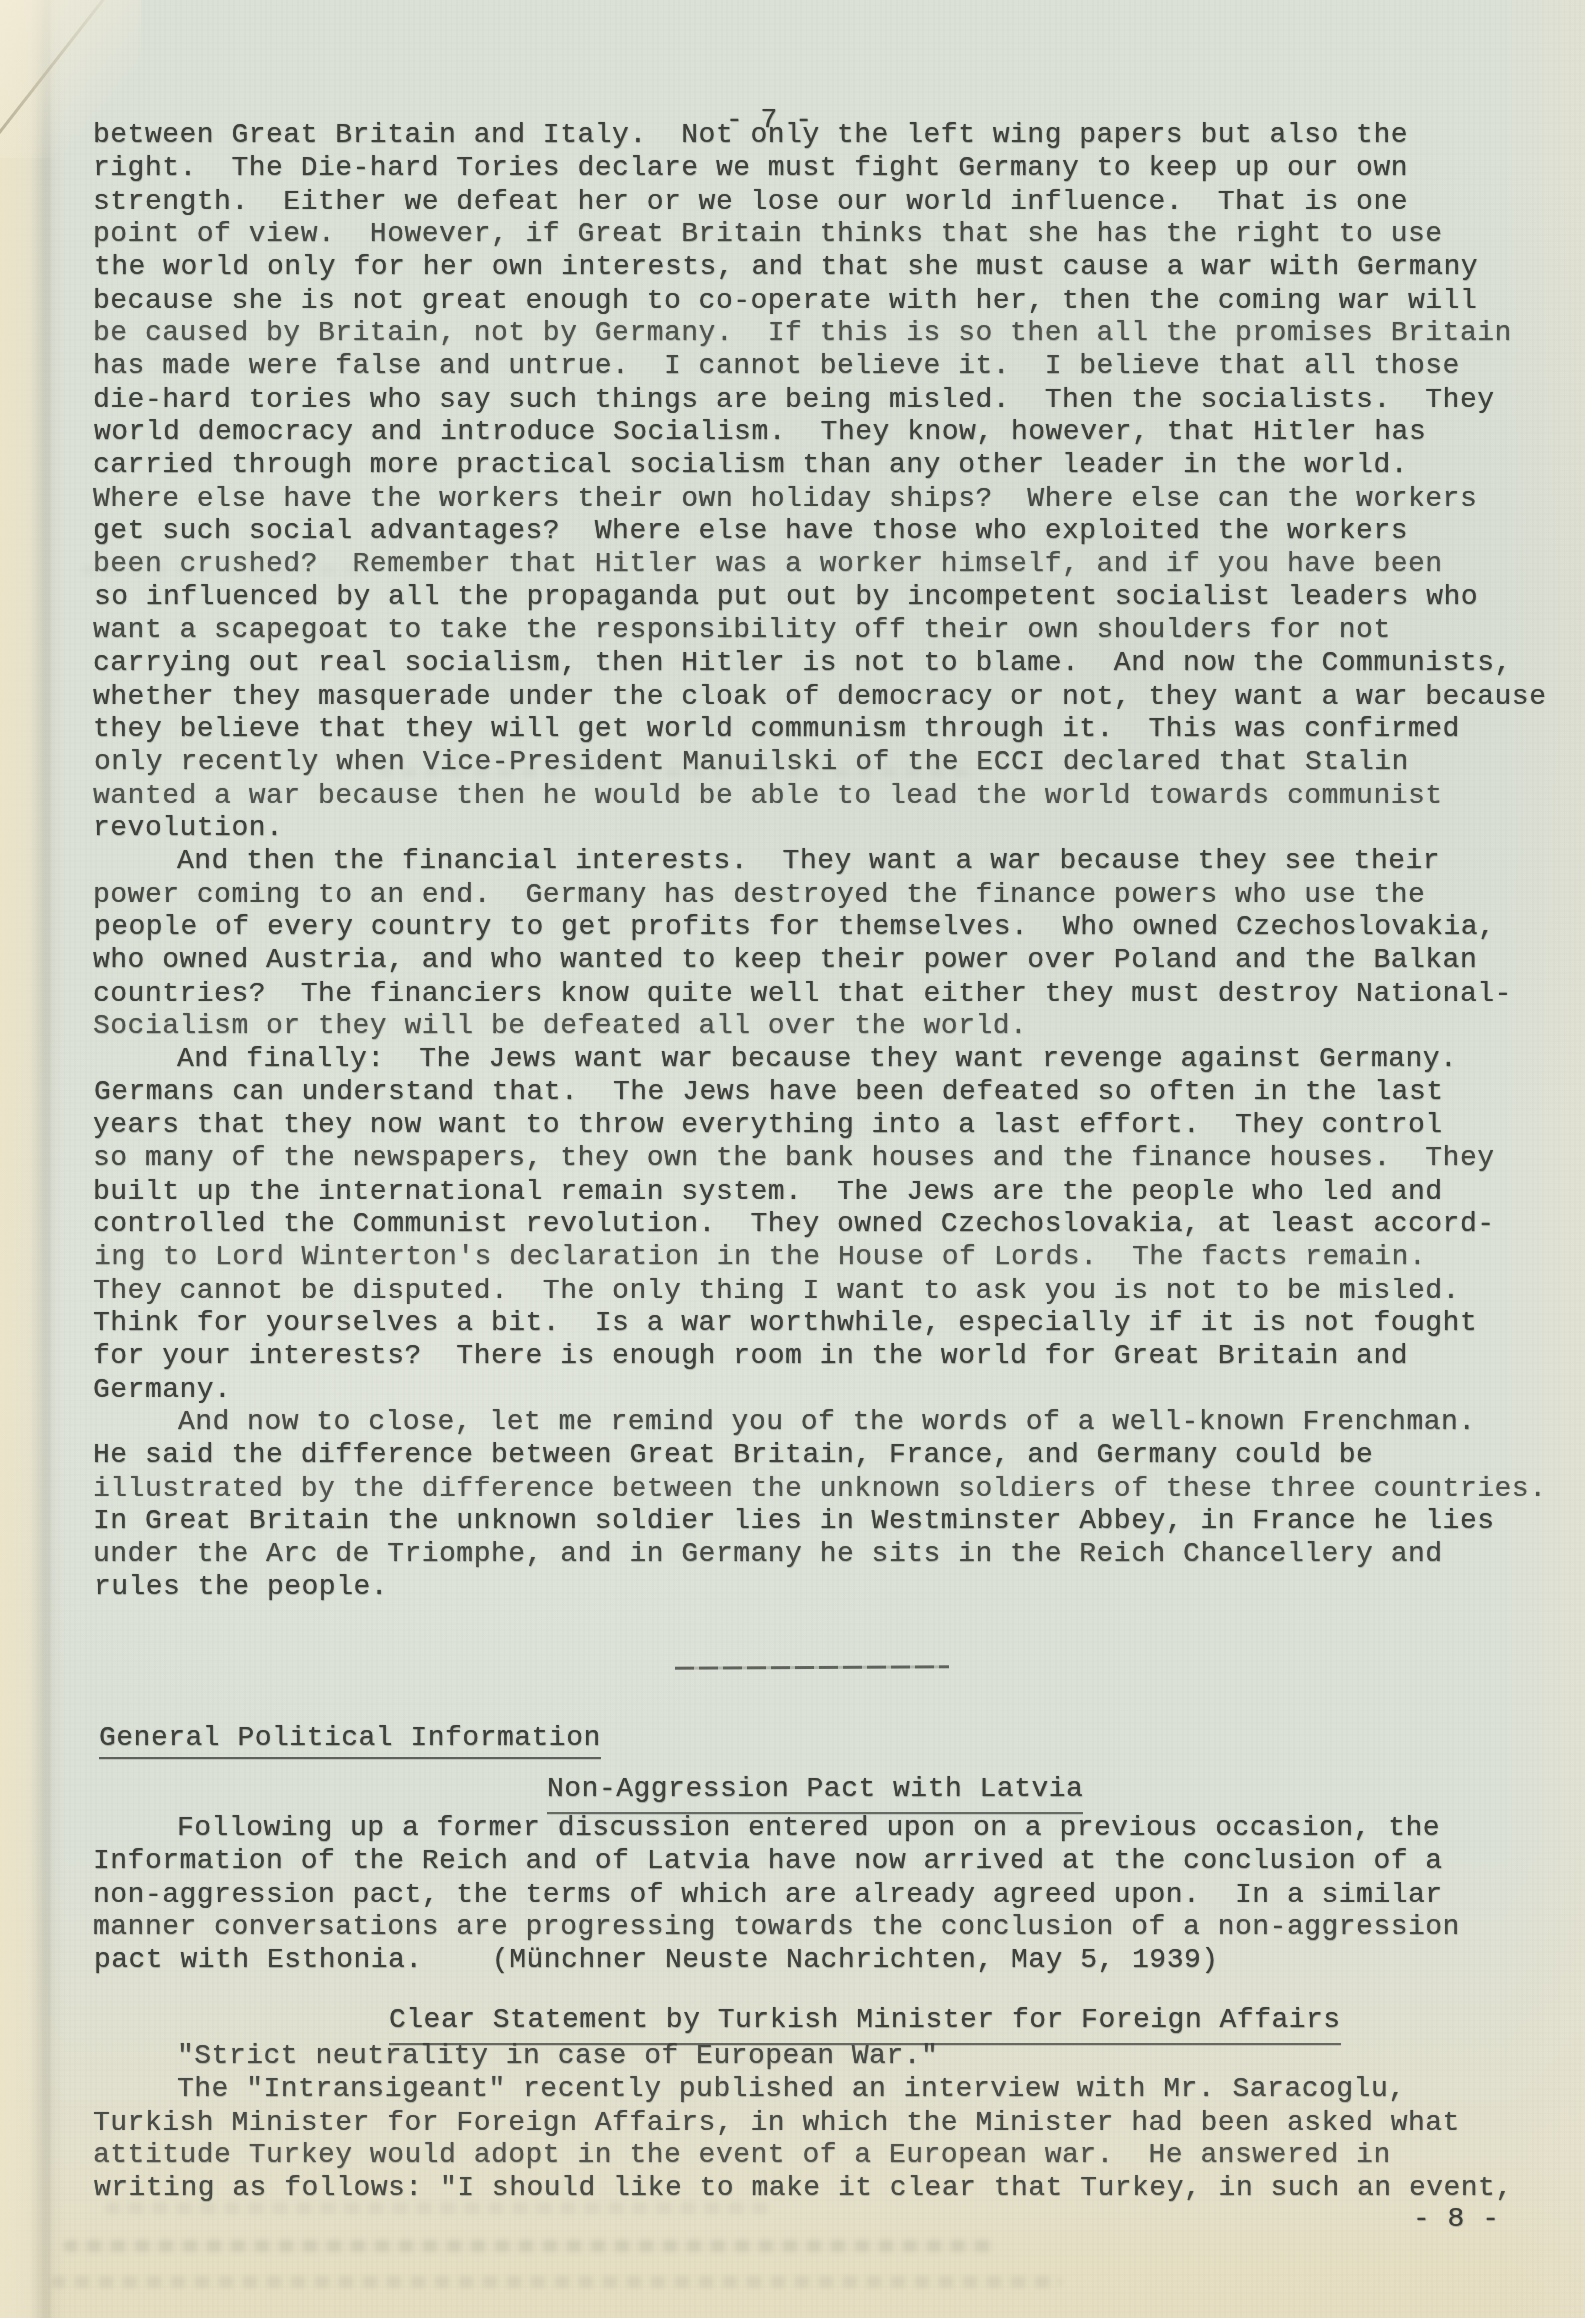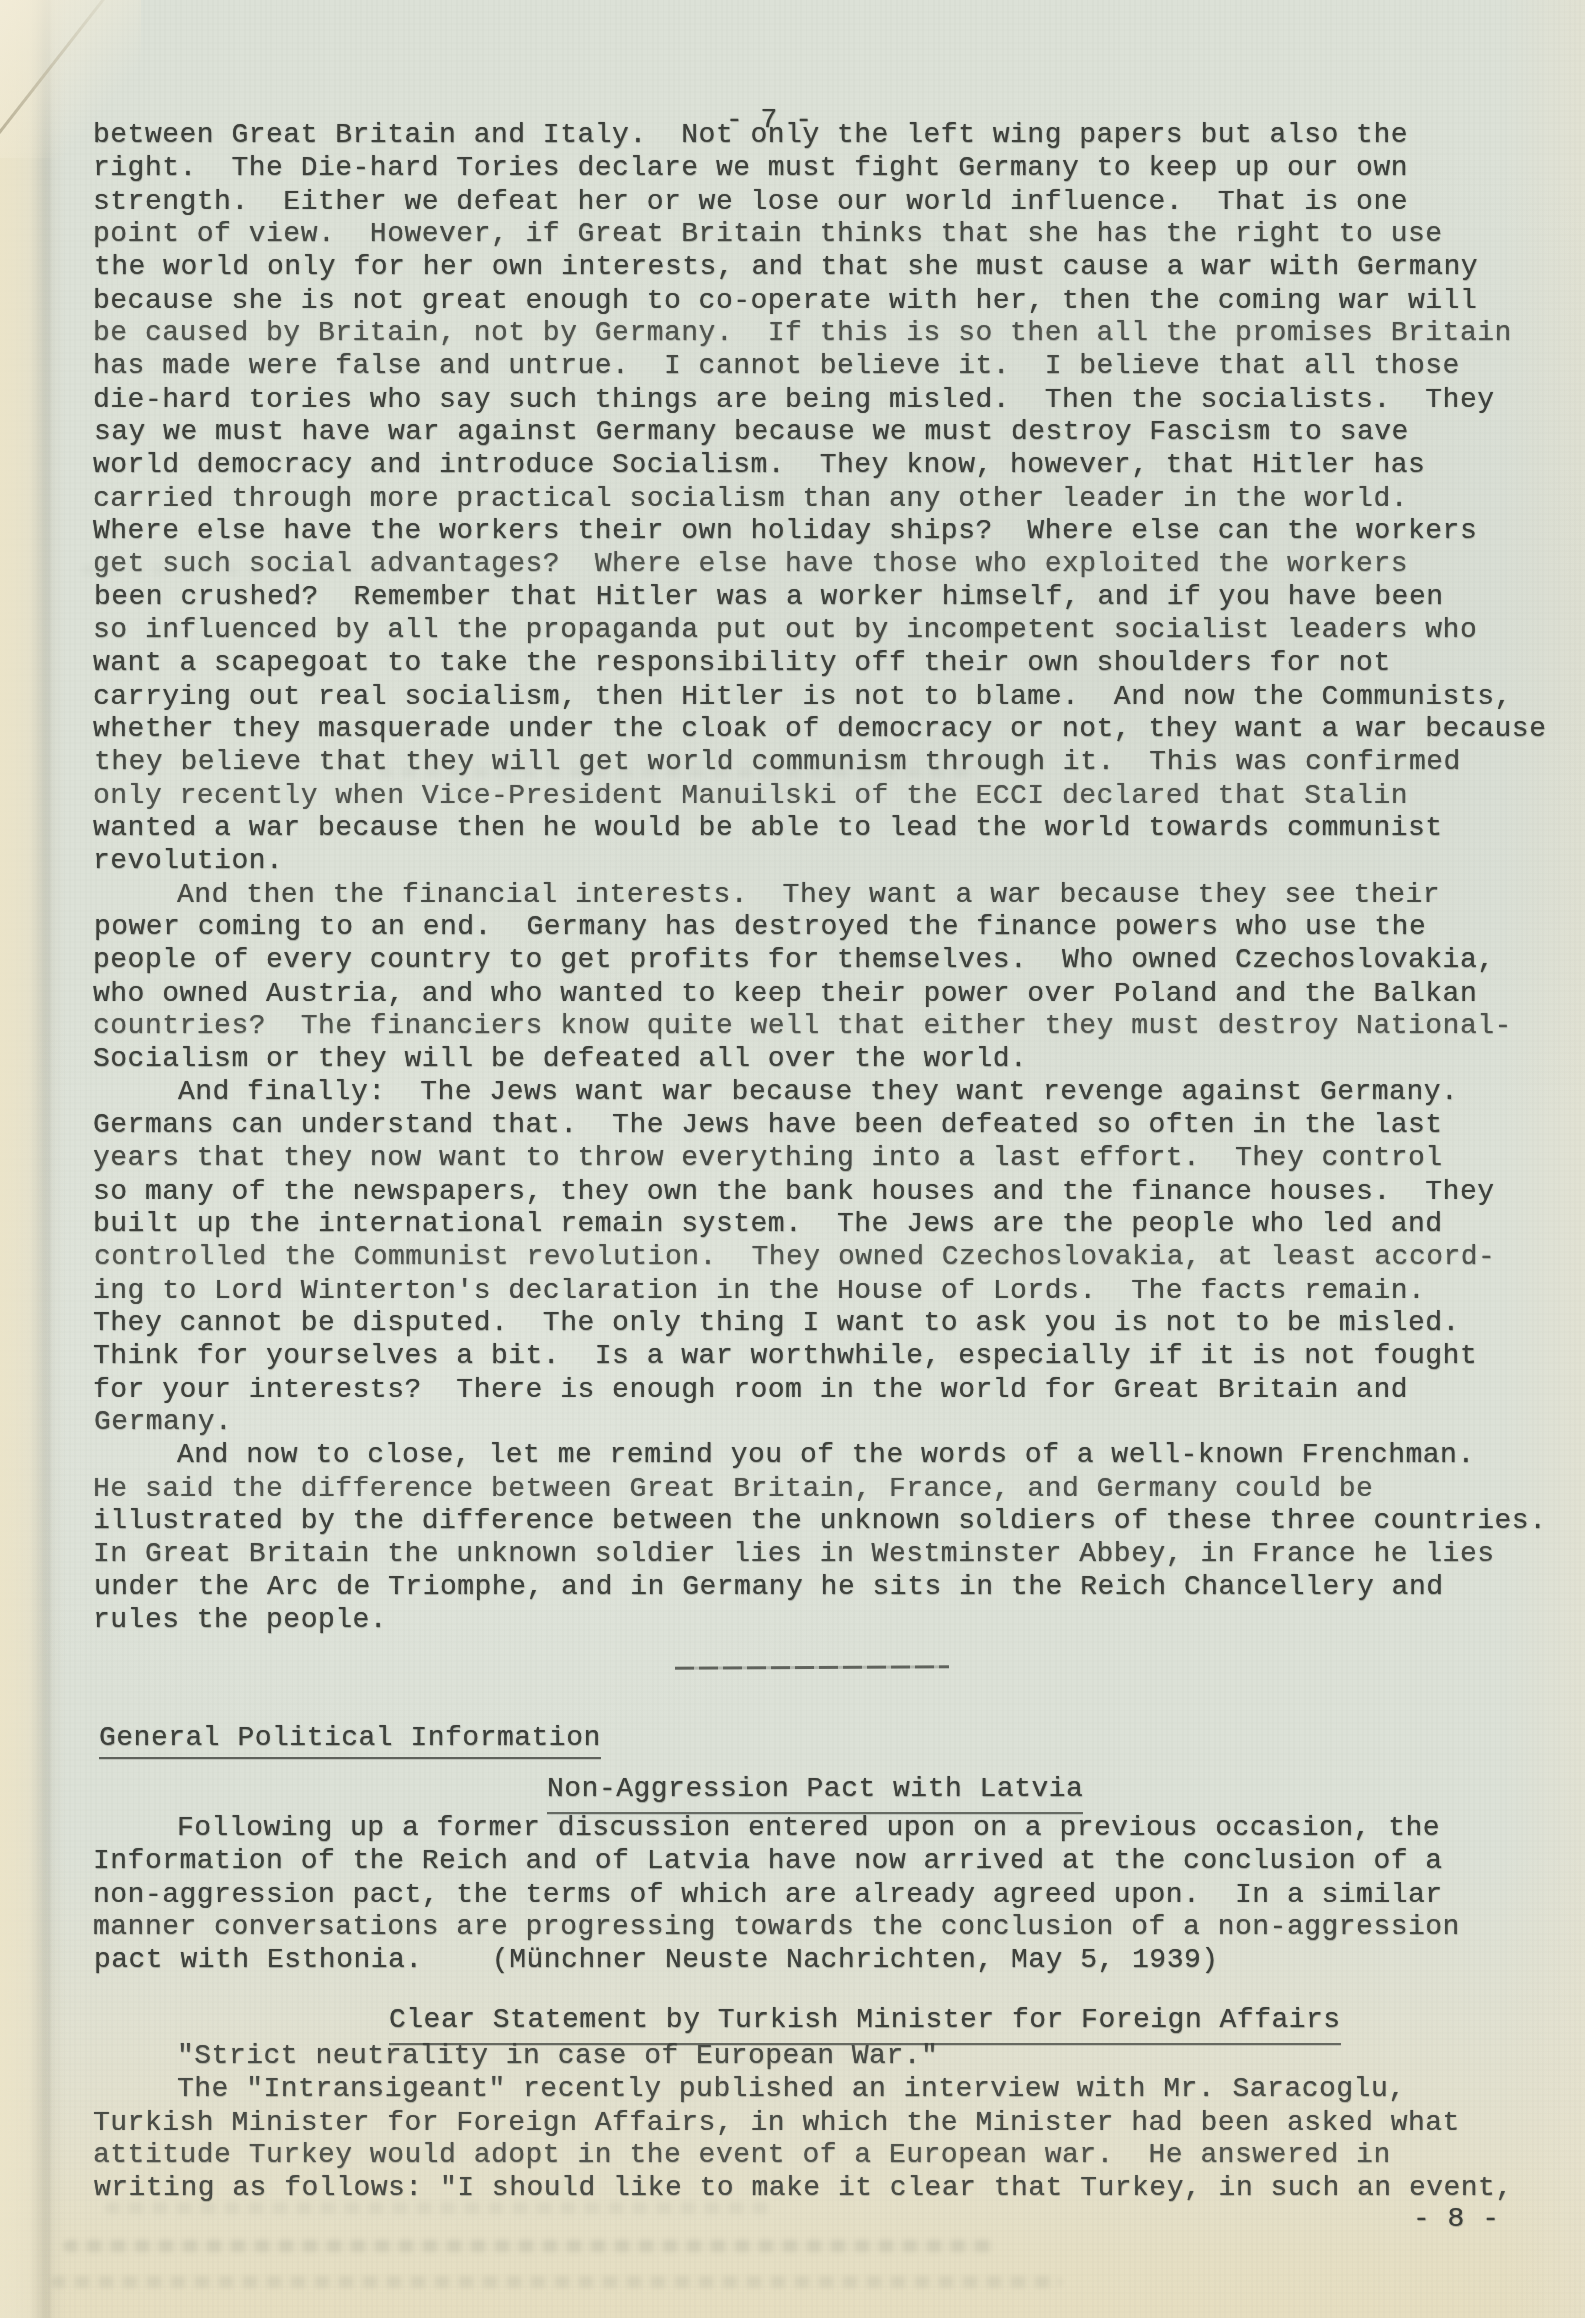--- a/index.html
+++ b/index.html
@@ -103,21 +103,20 @@
   <div id="body-block" class="lines typed">
       <div class="line">between Great Britain and Italy.  Not only the left wing papers but also the</div>
       <div class="line">right.  The Die-hard Tories declare we must fight Germany to keep up our own</div>
       <div class="line">strength.  Either we defeat her or we lose our world influence.  That is one</div>
       <div class="line">point of view.  However, if Great Britain thinks that she has the right to use</div>
       <div class="line">the world only for her own interests, and that she must cause a war with Germany</div>
       <div class="line">because she is not great enough to co-operate with her, then the coming war will</div>
       <div class="line">be caused by Britain, not by Germany.  If this is so then all the promises Britain</div>
       <div class="line">has made were false and untrue.  I cannot believe it.  I believe that all those</div>
       <div class="line">die-hard tories who say such things are being misled.  Then the socialists.  They</div>
-      <div class="line">say we must have war against Germany because we must destroy Fascism to save</div>
       <div class="line">world democracy and introduce Socialism.  They know, however, that Hitler has</div>
       <div class="line">carried through more practical socialism than any other leader in the world.</div>
       <div class="line">Where else have the workers their own holiday ships?  Where else can the workers</div>
       <div class="line">get such social advantages?  Where else have those who exploited the workers</div>
       <div class="line">been crushed?  Remember that Hitler was a worker himself, and if you have been</div>
       <div class="line">so influenced by all the propaganda put out by incompetent socialist leaders who</div>
       <div class="line">want a scapegoat to take the responsibility off their own shoulders for not</div>
       <div class="line">carrying out real socialism, then Hitler is not to blame.  And now the Communists,</div>
       <div class="line">whether they masquerade under the cloak of democracy or not, they want a war because</div>
       <div class="line">they believe that they will get world communism through it.  This was confirmed</div>

